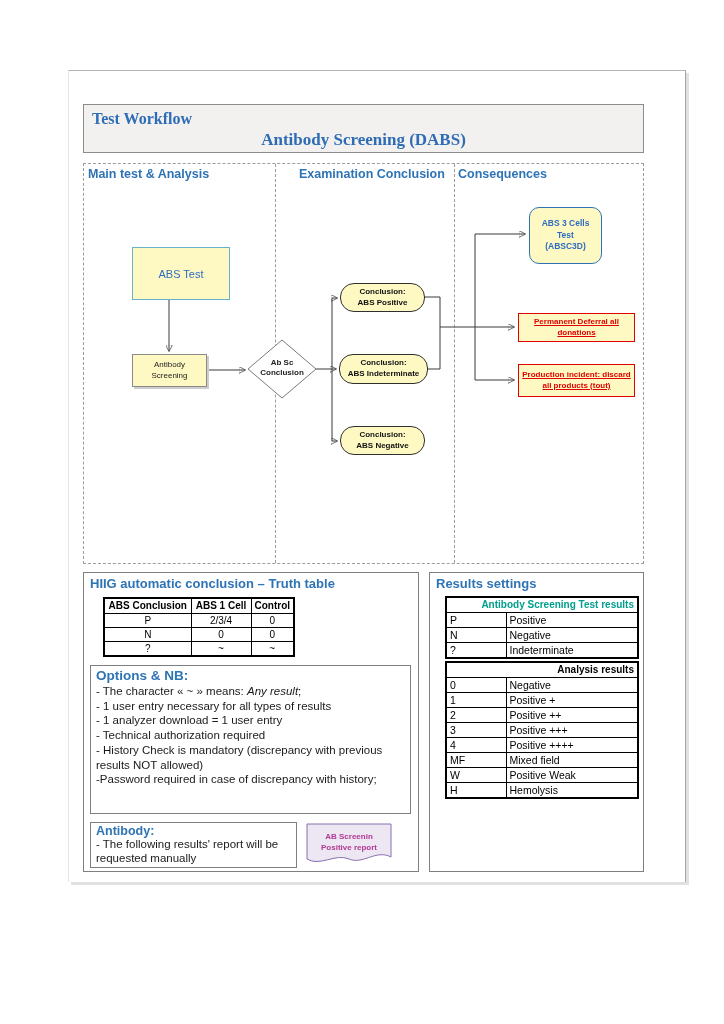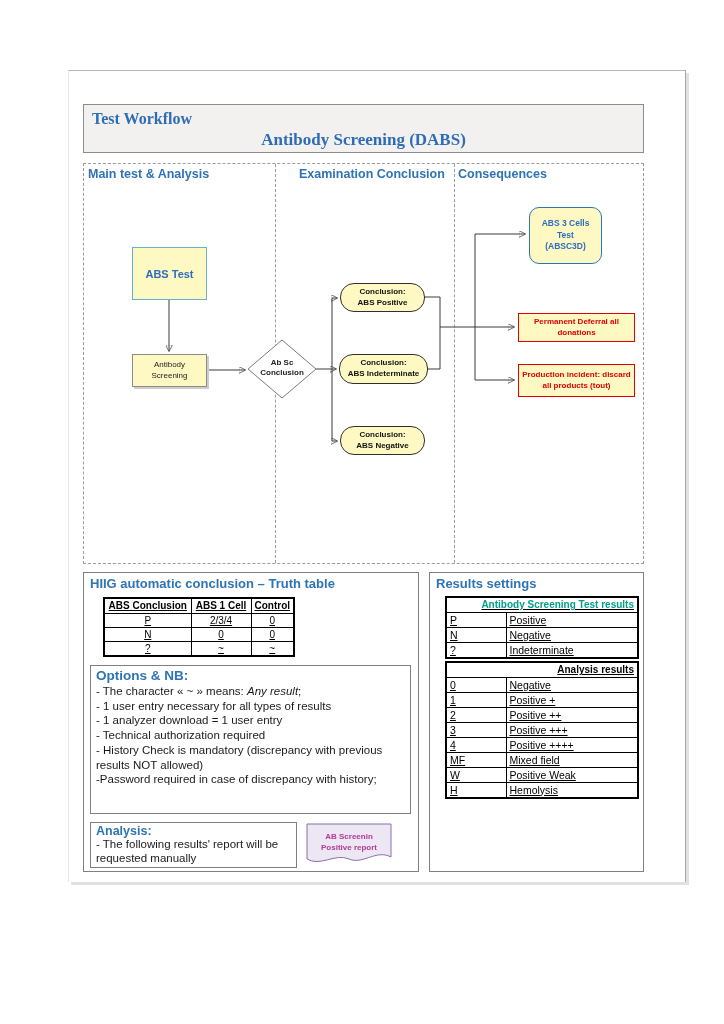--- a/index.html
+++ b/index.html
@@ -14,42 +14,42 @@
   .hdr { position:absolute; left:14px; top:33px; width:561px; height:49px; background:#f2f1ef; border:1px solid #8c8c8c; }
   .hdr .t1 { position:absolute; left:8px; top:5px; font-family:"Liberation Serif", serif; font-weight:bold; font-size:16px; color:#2e6cb5; }
   .hdr .t2 { position:absolute; left:0; top:25px; width:100%; text-align:center; font-family:"Liberation Serif", serif; font-weight:bold; font-size:17px; color:#2e6cb5; }
 
   
   .flow { position:absolute; left:14px; top:92px; width:561px; height:401px; border:1px dashed #9c9c9c; background:#fff; }
   .vdiv { position:absolute; top:0; bottom:0; width:0; border-left:1px dashed #9c9c9c; }
   .coltitle { position:absolute; top:3px; font-weight:bold; font-size:12.5px; color:#2e74b5; }
 
   .node { position:absolute; display:flex; flex-direction:column; align-items:center; justify-content:center; text-align:center; background:#fef9c3; }
-  .abs-test { left:48px; top:83px; width:75px; height:53px; border:1px solid #68b0cf; color:#2e6cc0; font-weight:bold; font-size:11px; }
+  .abs-test { left:48px; top:83px; width:98px; height:53px; border:1px solid #68b0cf; color:#2e6cc0; font-weight:normal; font-size:11px; }
   .ab-screen { left:48px; top:190px; width:75px; height:33px; border:1px solid #8a8a8a; box-shadow:2px 2px 0 #cdcdcd; color:#222; font-size:8px; line-height:1.3; }
   .stadium { border:1.3px solid #2f2f2f; border-radius:14px; font-weight:bold; font-size:8px; line-height:1.35; color:#111; }
   .st-pos { left:256px; top:119px; width:85px; height:29px; }
   .st-ind { left:255px; top:190px; width:89px; height:30px; }
   .st-neg { left:256px; top:262px; width:85px; height:29px; }
   .abs3 { left:445px; top:43px; width:73px; height:57px; border:1.5px solid #2e74b5; border-radius:10px; color:#2e6cc0; font-weight:bold; font-size:8.5px; line-height:1.35; }
-  .rednode { border:1px solid #e00000; color:#e00000; font-weight:bold; font-size:8px; line-height:1.35; }
+  .rednode { border:1px solid #e00000; color:#e00000; font-weight:bold; font-size:8px; line-height:1.35;text-decoration:underline; }
   .rn-def { left:434px; top:149px; width:117px; height:29px; }
   .rn-prod { left:434px; top:200px; width:117px; height:33px; }
   .diamond-label { position:absolute; left:164px; top:194px; width:68px; text-align:center; font-weight:bold; font-size:8px; line-height:1.3; color:#222; }
   svg.wires { position:absolute; left:0; top:0; width:561px; height:401px; }
   svg.wires path, svg.wires polygon.d { fill:none; stroke:#3a3a3a; stroke-width:1; }
   svg.wires polygon.d { fill:#ffffff; stroke:#7a7a7a; }
 
   
   .panel { position:absolute; border:1px solid #7f7f7f; background:#fff; }
   .hiig { left:14px; top:501px; width:336px; height:300px; }
   .results { left:360px; top:501px; width:215px; height:300px; }
   .ptitle { position:absolute; left:6px; top:3px; font-weight:bold; font-size:13px; color:#2e74b5; }
 
-  table { border-collapse:collapse;text-decoration:underline; }
+  table { border-collapse:collapse; }
   table td, table th { border:1px solid #000; font-size:10px; padding:0 3px; height:13px; line-height:13px; white-space:nowrap; }
   .truth { position:absolute; left:19px; top:24px; border:2px solid #000; }
   .truth th { font-weight:bold; text-align:center; height:15px; }
   .truth td { text-align:center; }
   .truth .c1 { width:87px; } .truth .c2 { width:60px; } .truth .c3 { width:43px; }
 
   .optbox { position:absolute; left:6px; top:92px; width:321px; height:149px; border:1px solid #7f7f7f; padding:2px 5px; }
   .optbox .otitle { font-weight:bold; font-size:13.5px; color:#2e74b5; margin-bottom:1px; }
   .optbox .oline { font-size:11.5px; color:#1a1a1a; line-height:1.28; }
 
@@ -182,21 +182,21 @@
       <div class="otitle">Options &amp; NB:</div>
       <div class="oline"><span>- The character « ~ » means: </span><i>Any result</i><span>;</span></div>
       <div class="oline">- 1 user entry necessary for all types of results</div>
       <div class="oline">- 1 analyzer download = 1 user entry</div>
       <div class="oline">- Technical authorization required</div>
       <div class="oline">- History Check is mandatory (discrepancy with previous results NOT allowed)</div>
       <div class="oline">-Password required in case of discrepancy with history;</div>
     </div>
 
     <div class="repbox">
-      <div class="rtitle">Analysis:</div>
+      <div class="rtitle">Antibody:</div>
       <div class="rbody">- The following results' report will be requested manually</div>
     </div>
 
     <div class="docshape">
       <svg width="86" height="45" viewBox="0 0 86 45">
         <path d="M1,1 L85,1 L85,34 C70,26 57,42 43,36 C29,30 14,44 1,36 Z" fill="#ece7f3" stroke="#8a6fae" stroke-width="1"></path>
       </svg>
       <div class="doctext">
         <span>AB Screenin</span><br>
         <span>Positive report</span>

